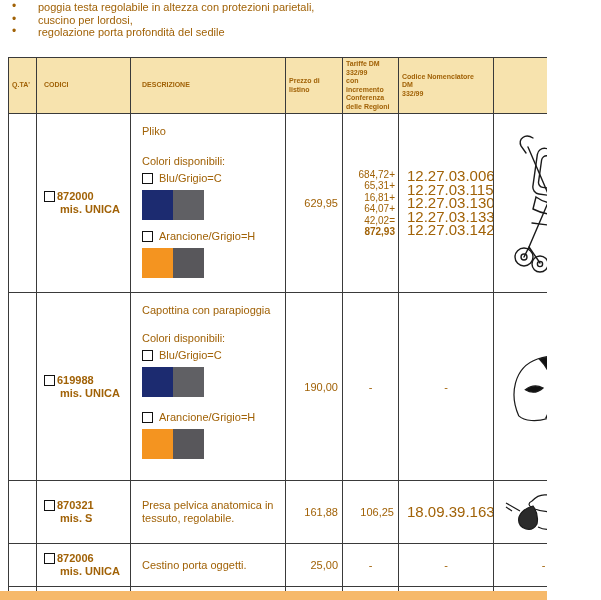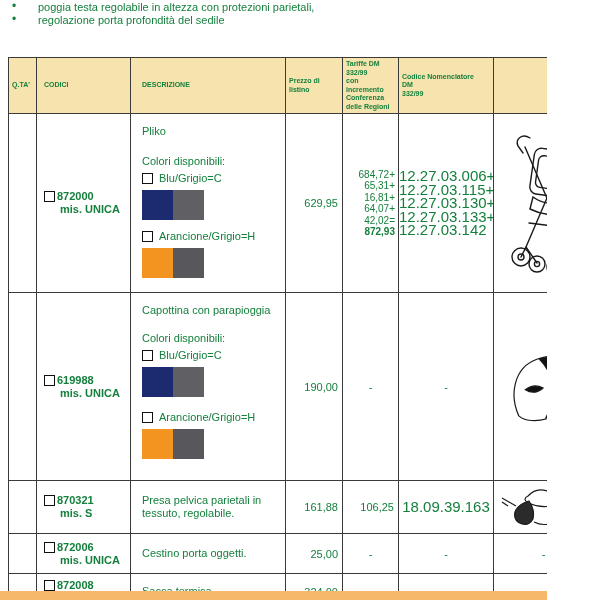--- a/index.html
+++ b/index.html
@@ -1,27 +1,27 @@
 <!DOCTYPE html>
 <html><head>
 <meta charset="utf-8">
 <style>
   html,body{margin:0;padding:0;background:#fff;}
   #page{
     position:relative;width:547px;height:600px;background:#fff;overflow:hidden;
-    font-family:"Liberation Sans",sans-serif;color:#15803d;
+    font-family:"Liberation Sans",sans-serif;color:#a16207;
   }
   
   .bullets{position:absolute;left:10px;top:1px;margin:0;padding:0;list-style:none;}
   .bullets li{position:relative;padding-left:28px;font-size:11px;line-height:12.5px;}
   .bullets li::before{content:"\2022";position:absolute;left:2px;top:-1px;font-size:12px;}
 
   
   #cat-table{position:absolute;left:8px;top:57px;border-collapse:collapse;table-layout:fixed;width:585px;}
-  #cat-table td,#cat-table th{border:1px solid #3a3a3a;padding:0;vertical-align:middle;overflow:hidden;}
+  #cat-table td,#cat-table th{border:1px solid #3a3a3a;padding:8px;vertical-align:middle;overflow:hidden;}
   #cat-table th{
     background:#F7E3AE;font-size:7px;line-height:8.5px;font-weight:bold;
     text-align:left;padding:2px 3px;height:34px;vertical-align:middle;
   }
   th.c{text-align:center;} th.r{text-align:right;}
   .pre{white-space:pre-line;}
 
   .code-cell{padding-left:7px !important;font-size:11px;line-height:13px;font-weight:bold;}
   .code-line{display:flex;align-items:center;gap:1px;}
   .size-line{padding-left:16px;}
@@ -46,20 +46,21 @@
   
   #footer-bar{position:absolute;left:0;top:591px;width:601px;height:9px;}
 </style>
 </head>
 <body>
 
 <div id="page">
 
   <ul class="bullets">
     <li>poggia testa regolabile in altezza con protezioni parietali,</li>
+    <li>cuscino per lordosi,</li>
     <li>regolazione porta profondità del sedile</li>
   </ul>
 
   <table id="cat-table">
     <colgroup>
       <col style="width:28px">
         <col style="width:94px">
         <col style="width:155px">
       <col style="width:57px">
         <col style="width:56px">
@@ -195,21 +196,21 @@
 
       <tr style="height:53px">
         <td></td>
         <td class="code-cell">
           <div class="code-line">
               <span class="cb"></span>
               <span>870321</span>
             </div>
           <div class="size-line">mis. S</div>
         </td>
-        <td class="desc-mid">Presa pelvica parietali in tessuto, regolabile.</td>
+        <td class="desc-mid">Presa pelvica anatomica in tessuto, regolabile.</td>
         <td class="num-cell">161,88</td>
         <td class="num-cell" style="">106,25</td>
         <td class="nomen-cell">18.09.39.163</td>
         <td class="img-cell">
           <svg width="92" height="46" viewBox="0 0 92 46" stroke="#1a1a1a" stroke-width="1.2">
             <path d="M30,12 q8,-9 19,-5 q7,-6 15,-1 q9,-3 11,3 q4,7 -7,9 q-2,4 -11,3 q-13,4 -27,-2 q-6,-4 0,-7 z" fill="#fff"></path>
             <path d="M31,17 q-11,3 -14,11 q-2,9 7,12 q7,2 11,-5 q2,-10 -4,-18 z" fill="#2b2b2b"></path>
             <path d="M61,17 q11,3 14,11 q2,9 -7,12 q-7,2 -11,-5 q-2,-10 4,-18 z" fill="#2b2b2b"></path>
             <path d="M18,22 L4,14 M10,22 L4,18 M74,22 L88,14 M82,22 L88,18" fill="none"></path>
             <path d="M36,38 q10,5 20,0" fill="none"></path>

